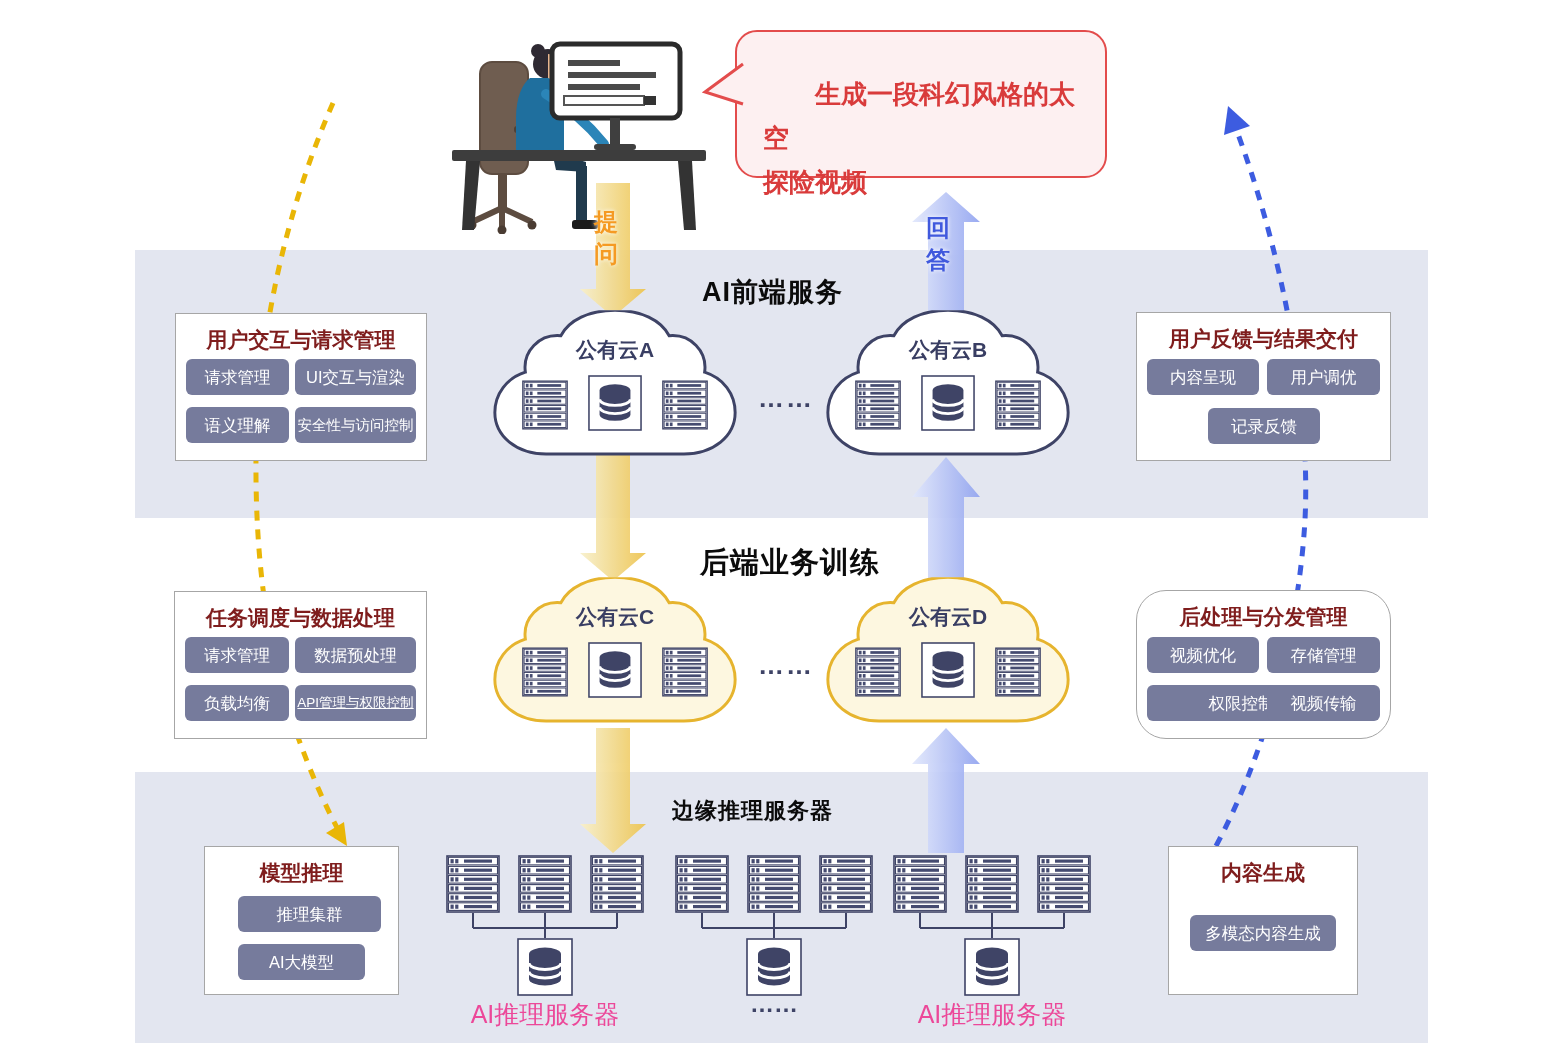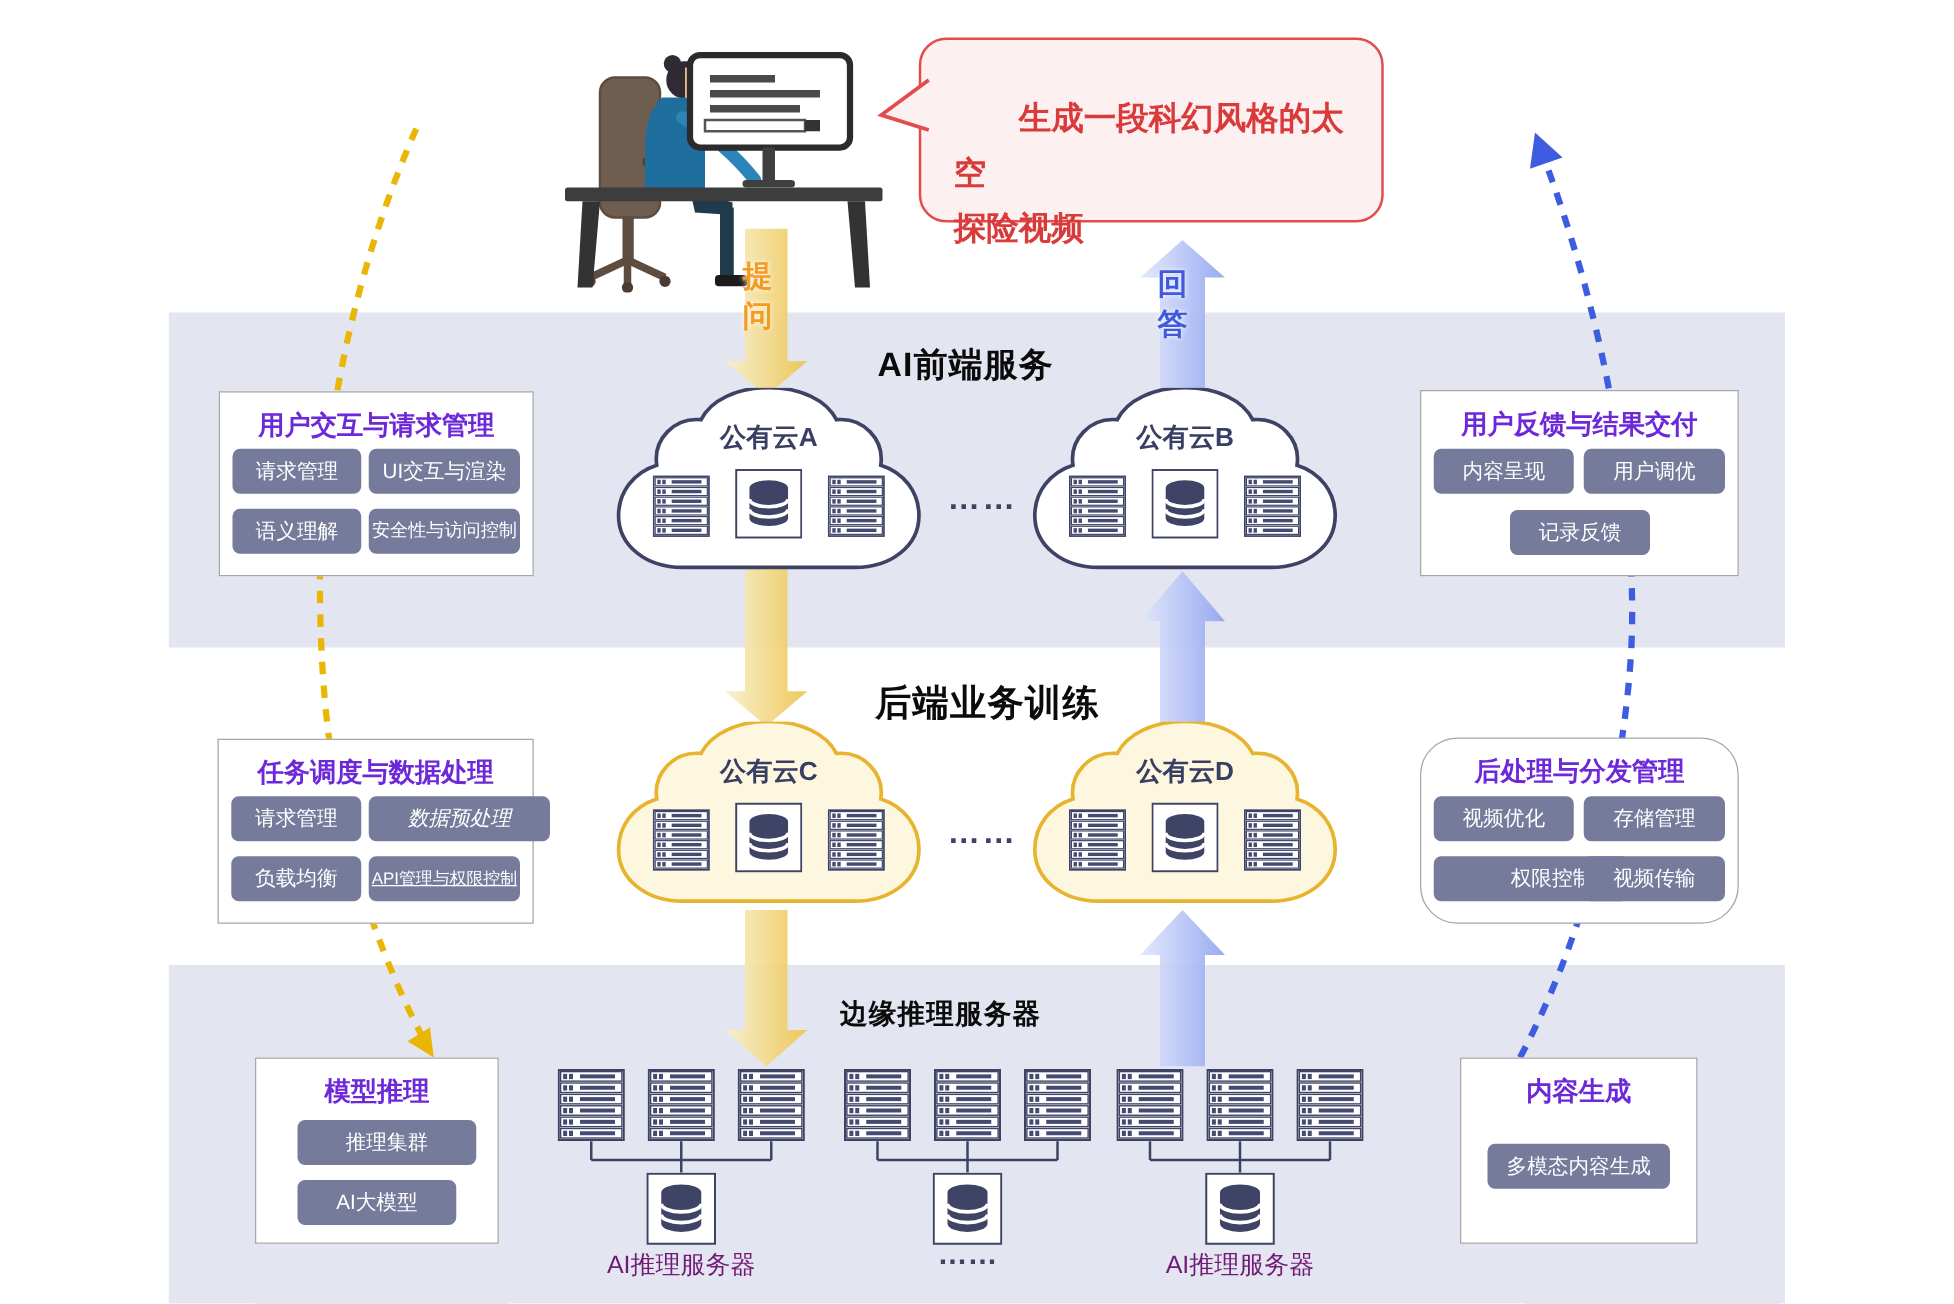--- a/index.html
+++ b/index.html
@@ -10,39 +10,39 @@
   #band-edge{top:772px;height:271px;}
   .band-title{position:absolute;font-weight:bold;color:#0b0b0b;letter-spacing:1px;z-index:4;}
   #band-title-frontend{left:702px;top:274px;font-size:27px;}
   #band-title-backend{left:700px;top:543px;font-size:29px;}
   #band-title-edge{left:672px;top:796px;font-size:22px;}
 
   .overlay-svg{position:absolute;left:0;top:0;z-index:2;}
 
   .panel{position:absolute;background:#ffffff;border:1.5px solid #a6a6a6;z-index:5;}
   .panel-title{position:absolute;left:0;top:12px;width:100%;text-align:center;font-weight:bold;
-               color:#6d28d9;font-size:21px;}
+               color:#7f1d1d;font-size:21px;}
   .chip{position:absolute;background:#767b9c;color:#fff;border-radius:6px;text-align:center;
         font-size:16.5px;height:36px;line-height:36px;overflow:hidden;}
   .chip.sm{font-size:14.5px;}
   .chip.xs{font-size:13.5px;text-decoration:underline;}
 
   .cloud{position:absolute;width:260px;height:150px;z-index:5;}
   .cloud svg.shape{position:absolute;left:0;top:0;}
   .cloud-label{position:absolute;left:0;top:26px;width:100%;text-align:center;font-weight:bold;
                font-size:21px;color:#393e63;z-index:6;}
   .cloud .icon{position:absolute;z-index:6;}
   .navy-cloud{fill:#ffffff;stroke:#3e4366;stroke-width:3;}
   .gold-cloud{fill:#fdf7e0;stroke:#e6b42e;stroke-width:3;}
 
   .ellipsis{position:absolute;font-weight:bold;color:#3e4366;font-size:26px;z-index:5;letter-spacing:2px;}
 
   .rack{position:absolute;z-index:5;}
   .dbbox{position:absolute;z-index:5;}
-  .cluster-label{position:absolute;width:200px;text-align:center;font-size:20px;color:#701a75;z-index:5;}
+  .cluster-label{position:absolute;width:200px;text-align:center;font-size:25px;color:#ec4899;z-index:5;}
   .cluster-dots{position:absolute;width:200px;text-align:center;font-size:24px;font-weight:bold;color:#3e4366;z-index:5;}
 
   .vlabel{position:absolute;width:28px;text-align:center;font-weight:bold;font-size:24px;
           line-height:1.32;word-break:break-all;z-index:6;text-shadow:0 0 4px #fff;}
   #query-label{left:592px;top:206px;color:#f59a23;}
   #answer-label{left:924px;top:212px;color:#4059dd;}
 
   .bubble{position:absolute;left:735px;top:30px;width:372px;height:148px;background:#fdf0f1;
           border:2.5px solid #e34c4c;border-radius:22px;z-index:6;box-sizing:border-box;}
   .bubble-text{position:absolute;left:26px;top:40px;width:314px;font-size:26px;font-weight:bold;
@@ -273,21 +273,21 @@
   <div class="panel" style="left:175px;top:313px;width:250px;height:146px;">
     <div class="panel-title">用户交互与请求管理</div>
     <div class="chip" style="left:10px;top:45px;width:103px;">请求管理</div>
     <div class="chip" style="left:119px;top:45px;width:121px;">UI交互与渲染</div>
     <div class="chip" style="left:10px;top:93px;width:103px;">语义理解</div>
     <div class="chip sm" style="left:119px;top:93px;width:121px;">安全性与访问控制</div>
   </div>
   <div class="panel" style="left:174px;top:591px;width:251px;height:146px;">
     <div class="panel-title">任务调度与数据处理</div>
     <div class="chip" style="left:10px;top:45px;width:104px;">请求管理</div>
-    <div class="chip" style="left:120px;top:45px;width:145px;font-style:italic;">数据预处理</div>
+    <div class="chip" style="left:120px;top:45px;width:121px;">数据预处理</div>
     <div class="chip" style="left:10px;top:93px;width:104px;">负载均衡</div>
     <div class="chip xs" style="left:120px;top:93px;width:121px;">API管理与权限控制</div>
   </div>
   <div class="panel" style="left:204px;top:846px;width:193px;height:147px;">
     <div class="panel-title">模型推理</div>
     <div class="chip" style="left:33px;top:49px;width:143px;">推理集群</div>
     <div class="chip" style="left:33px;top:97px;width:127px;">AI大模型</div>
   </div>
 
   <div class="panel" style="left:1136px;top:312px;width:253px;height:147px;">

